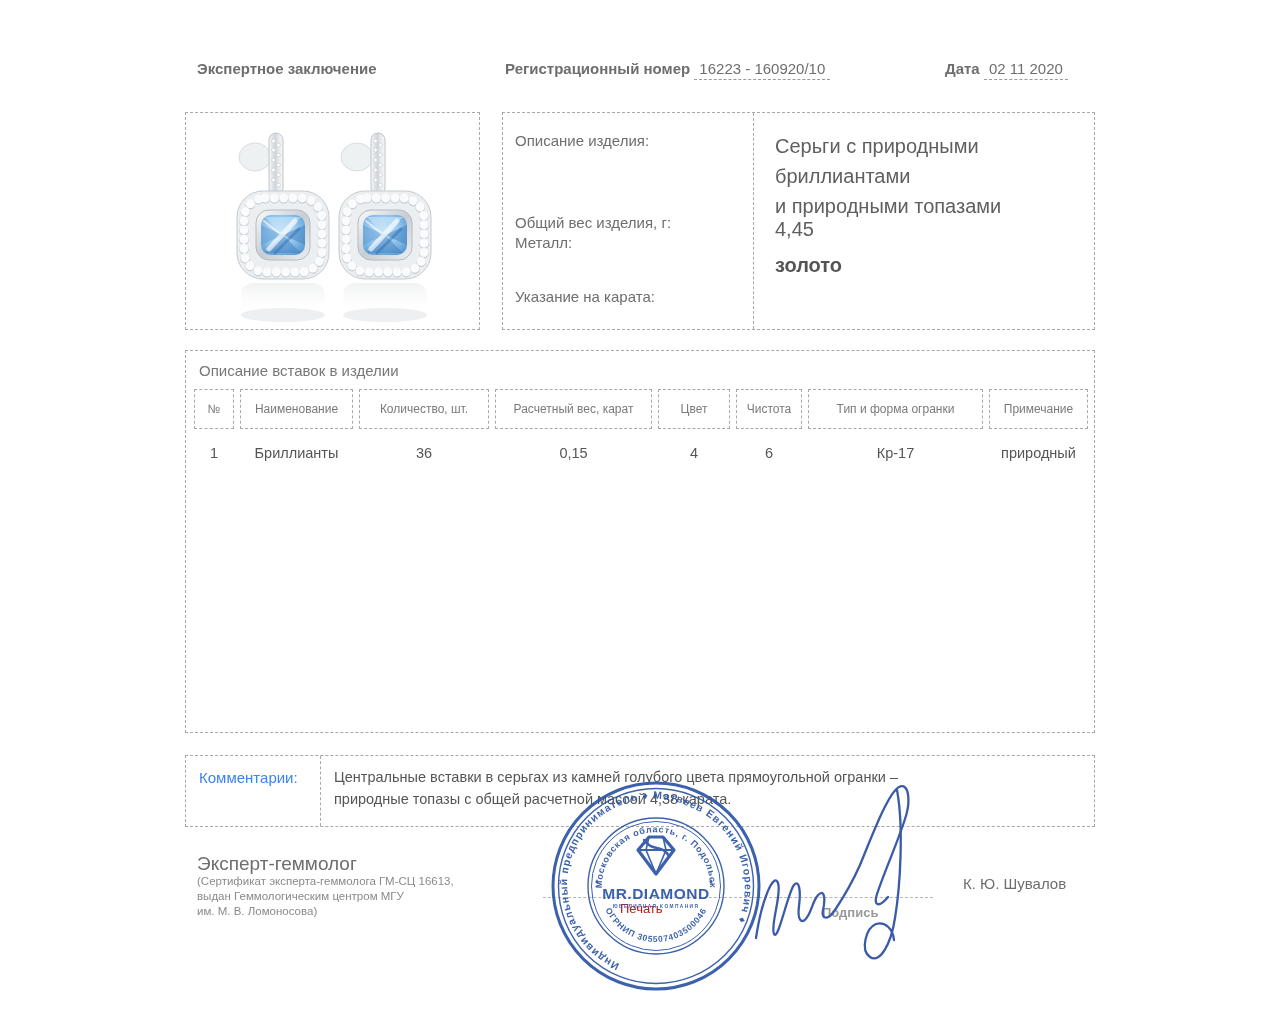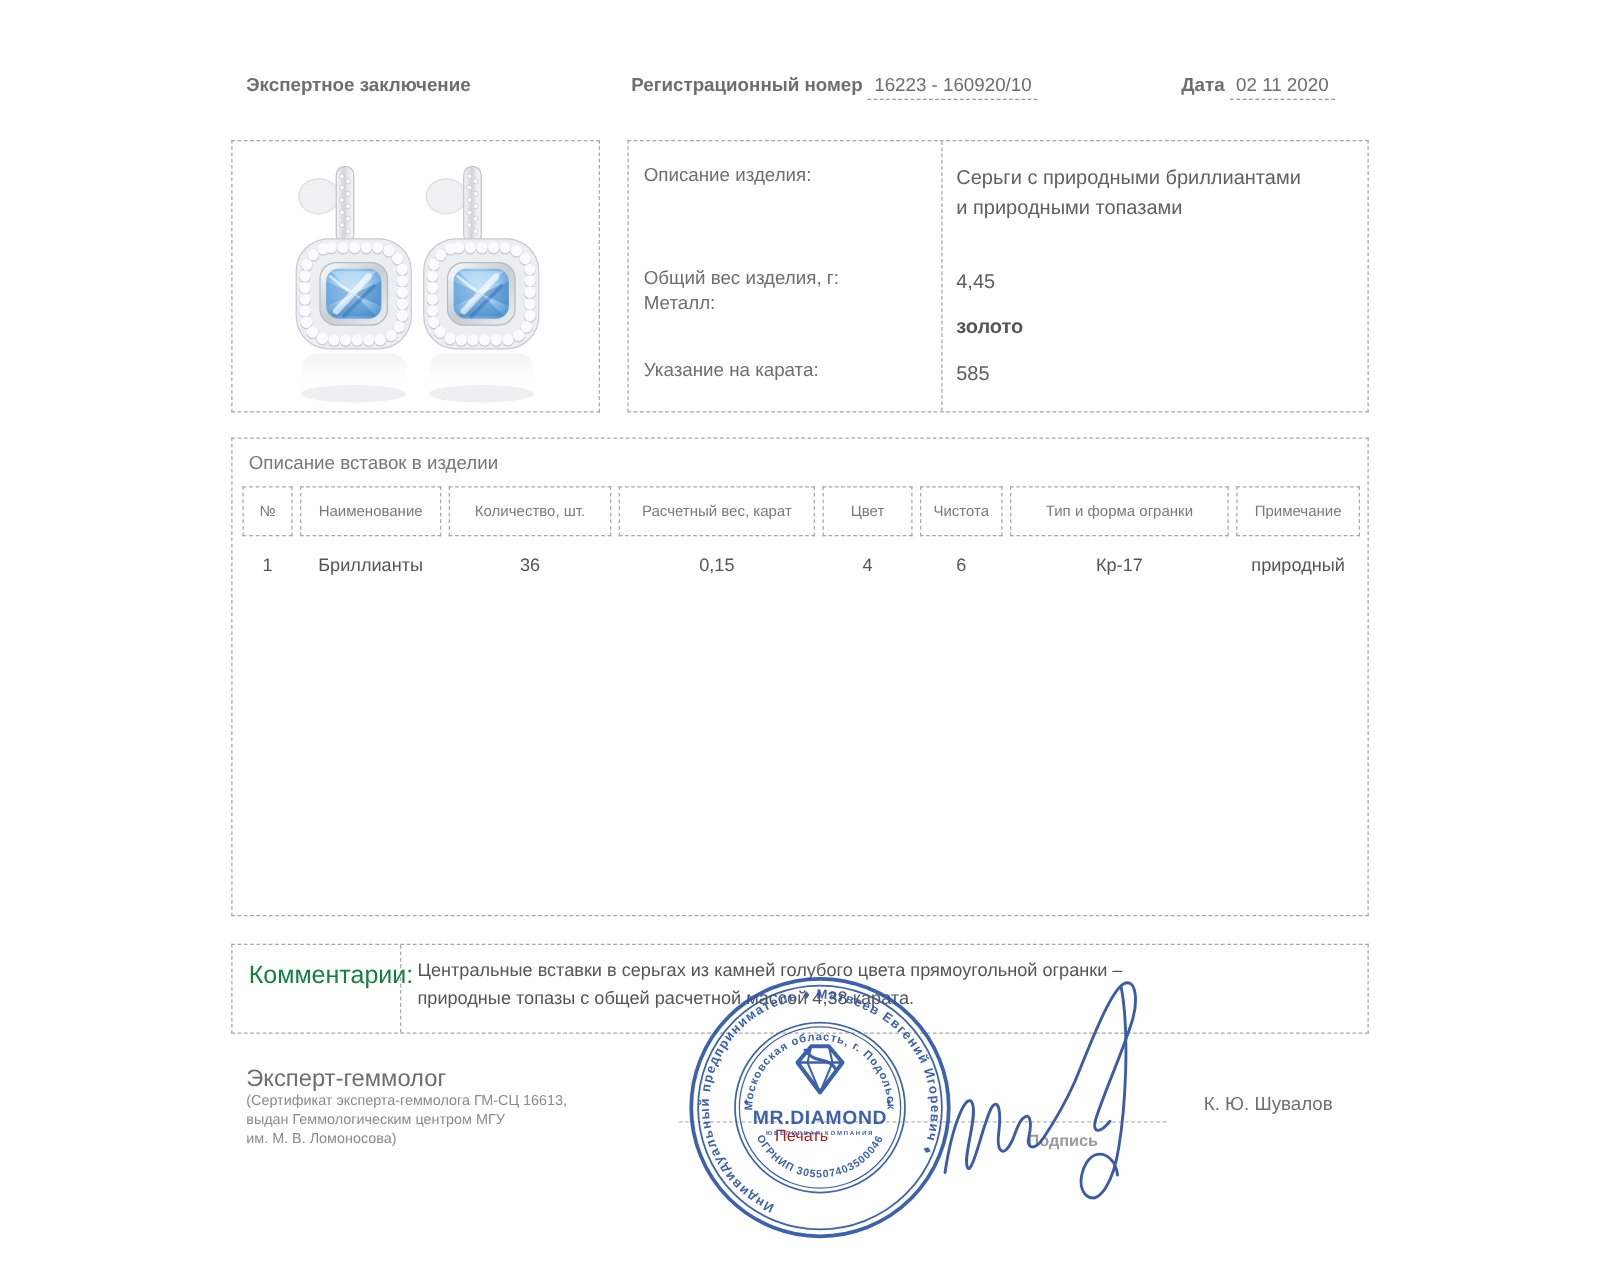--- a/index.html
+++ b/index.html
@@ -17,38 +17,38 @@
   .hdr-label { font-weight:bold; }
   .hdr-value { font-weight:normal; border-bottom:1px dashed #9a9a9a; padding:0 5px 2px 5px; color:#6e6e6e;text-align:right; }
 
   
   #photo-box { left:185px; top:112px; width:295px; height:218px; }
 
   
   #desc-box { left:502px; top:112px; width:593px; height:218px; }
   #desc-divider { left:250px; top:0; width:0; height:216px; border-left:1px dashed #a8a8a8; }
   .desc-label { left:12px; font-size:15px; color:#6e6e6e; }
-  .desc-value { left:262px; font-size:16px; color:#5f5f5f; width:320px; line-height:1.5; white-space:pre-line; }
+  .desc-value { left:272px; font-size:20px; color:#5f5f5f; width:320px; line-height:1.5; white-space:pre-line; }
   .strong { font-weight:600; color:#555; }
 
   
   #table-box { left:185px; top:350px; width:910px; height:383px; }
   #table-title { left:13px; top:11px; font-size:15px; color:#777; }
   .hrow, .drow { position:absolute; left:8px; display:flex; gap:6px; }
   .hrow { top:38px; }
   .drow { top:88px; }
   .hcell { border:1px dashed #a8a8a8; height:40px; display:flex; align-items:center; justify-content:center;
            font-size:12px; color:#7a7a7a; text-align:center; }
   .dcell { height:28px; display:flex; align-items:center; justify-content:center; font-size:14.5px; color:#555; }
   .w0{width:40px}.w1{width:113px}.w2{width:130px}.w3{width:157px}.w4{width:72px}.w5{width:66px}.w6{width:175px}.w7{width:99px}
 
   
   #comments-box { left:185px; top:755px; width:910px; height:72px; display:flex; }
   #comments-label-cell { width:135px; border-right:1px dashed #a8a8a8; padding:13px 0 0 13px;
-                         font-size:20px; color:#15803d; }
+                         font-size:15px; color:#3b82f6; }
   #comments-text { padding:11px 20px 0 13px; font-size:14.5px; color:#555; line-height:1.5; white-space:pre-line; }
 
   
   #expert-title { left:197px; top:853px; font-size:19px; color:#6e6e6e; }
   #expert-cert { left:197px; top:874px; font-size:11.5px; color:#8a8a8a; line-height:1.32; }
   #sign-line { left:543px; top:897px; width:390px; border-top:1px dashed #b5b5b5; z-index:1; }
   #stamp-caption { left:620px; top:901px; font-size:13px; color:#b91c1c; z-index:1; }
   #signature-caption { left:822px; top:905px; font-size:13px; color:#9a9a9a; z-index:1;font-weight:bold; }
   #expert-name { left:963px; top:875px; font-size:15px; color:#6e6e6e; }
   #stamp-svg { left:548px; top:778px; z-index:2; opacity:.93; }
@@ -139,21 +139,20 @@
 <div id="desc-box" class="abs dashed-box">
   <div id="desc-divider" class="abs"></div>
   <div class="abs desc-label" style="top:19px">Описание изделия:</div>
   <div class="abs desc-value" style="top:18px">Серьги с природными бриллиантами
 и природными топазами</div>
   <div class="abs desc-label" style="top:101px">Общий вес изделия, г:</div>
   <div class="abs desc-value" style="top:101px">4,45</div>
   <div class="abs desc-label" style="top:121px">Металл:</div>
   <div class="abs desc-value strong" style="top:137px">золото</div>
   <div class="abs desc-label" style="top:175px">Указание на карата:</div>
-  <div class="abs desc-value" style="top:175px">585</div>
 </div>
 
 <div id="table-box" class="abs dashed-box">
   <div id="table-title" class="abs">Описание вставок в изделии</div>
   <div class="hrow">
     <div class="hcell w0">№</div>
     <div class="hcell w1">Наименование</div>
     <div class="hcell w2">Количество, шт.</div>
     <div class="hcell w3">Расчетный вес, карат</div>
     <div class="hcell w4">Цвет</div>

